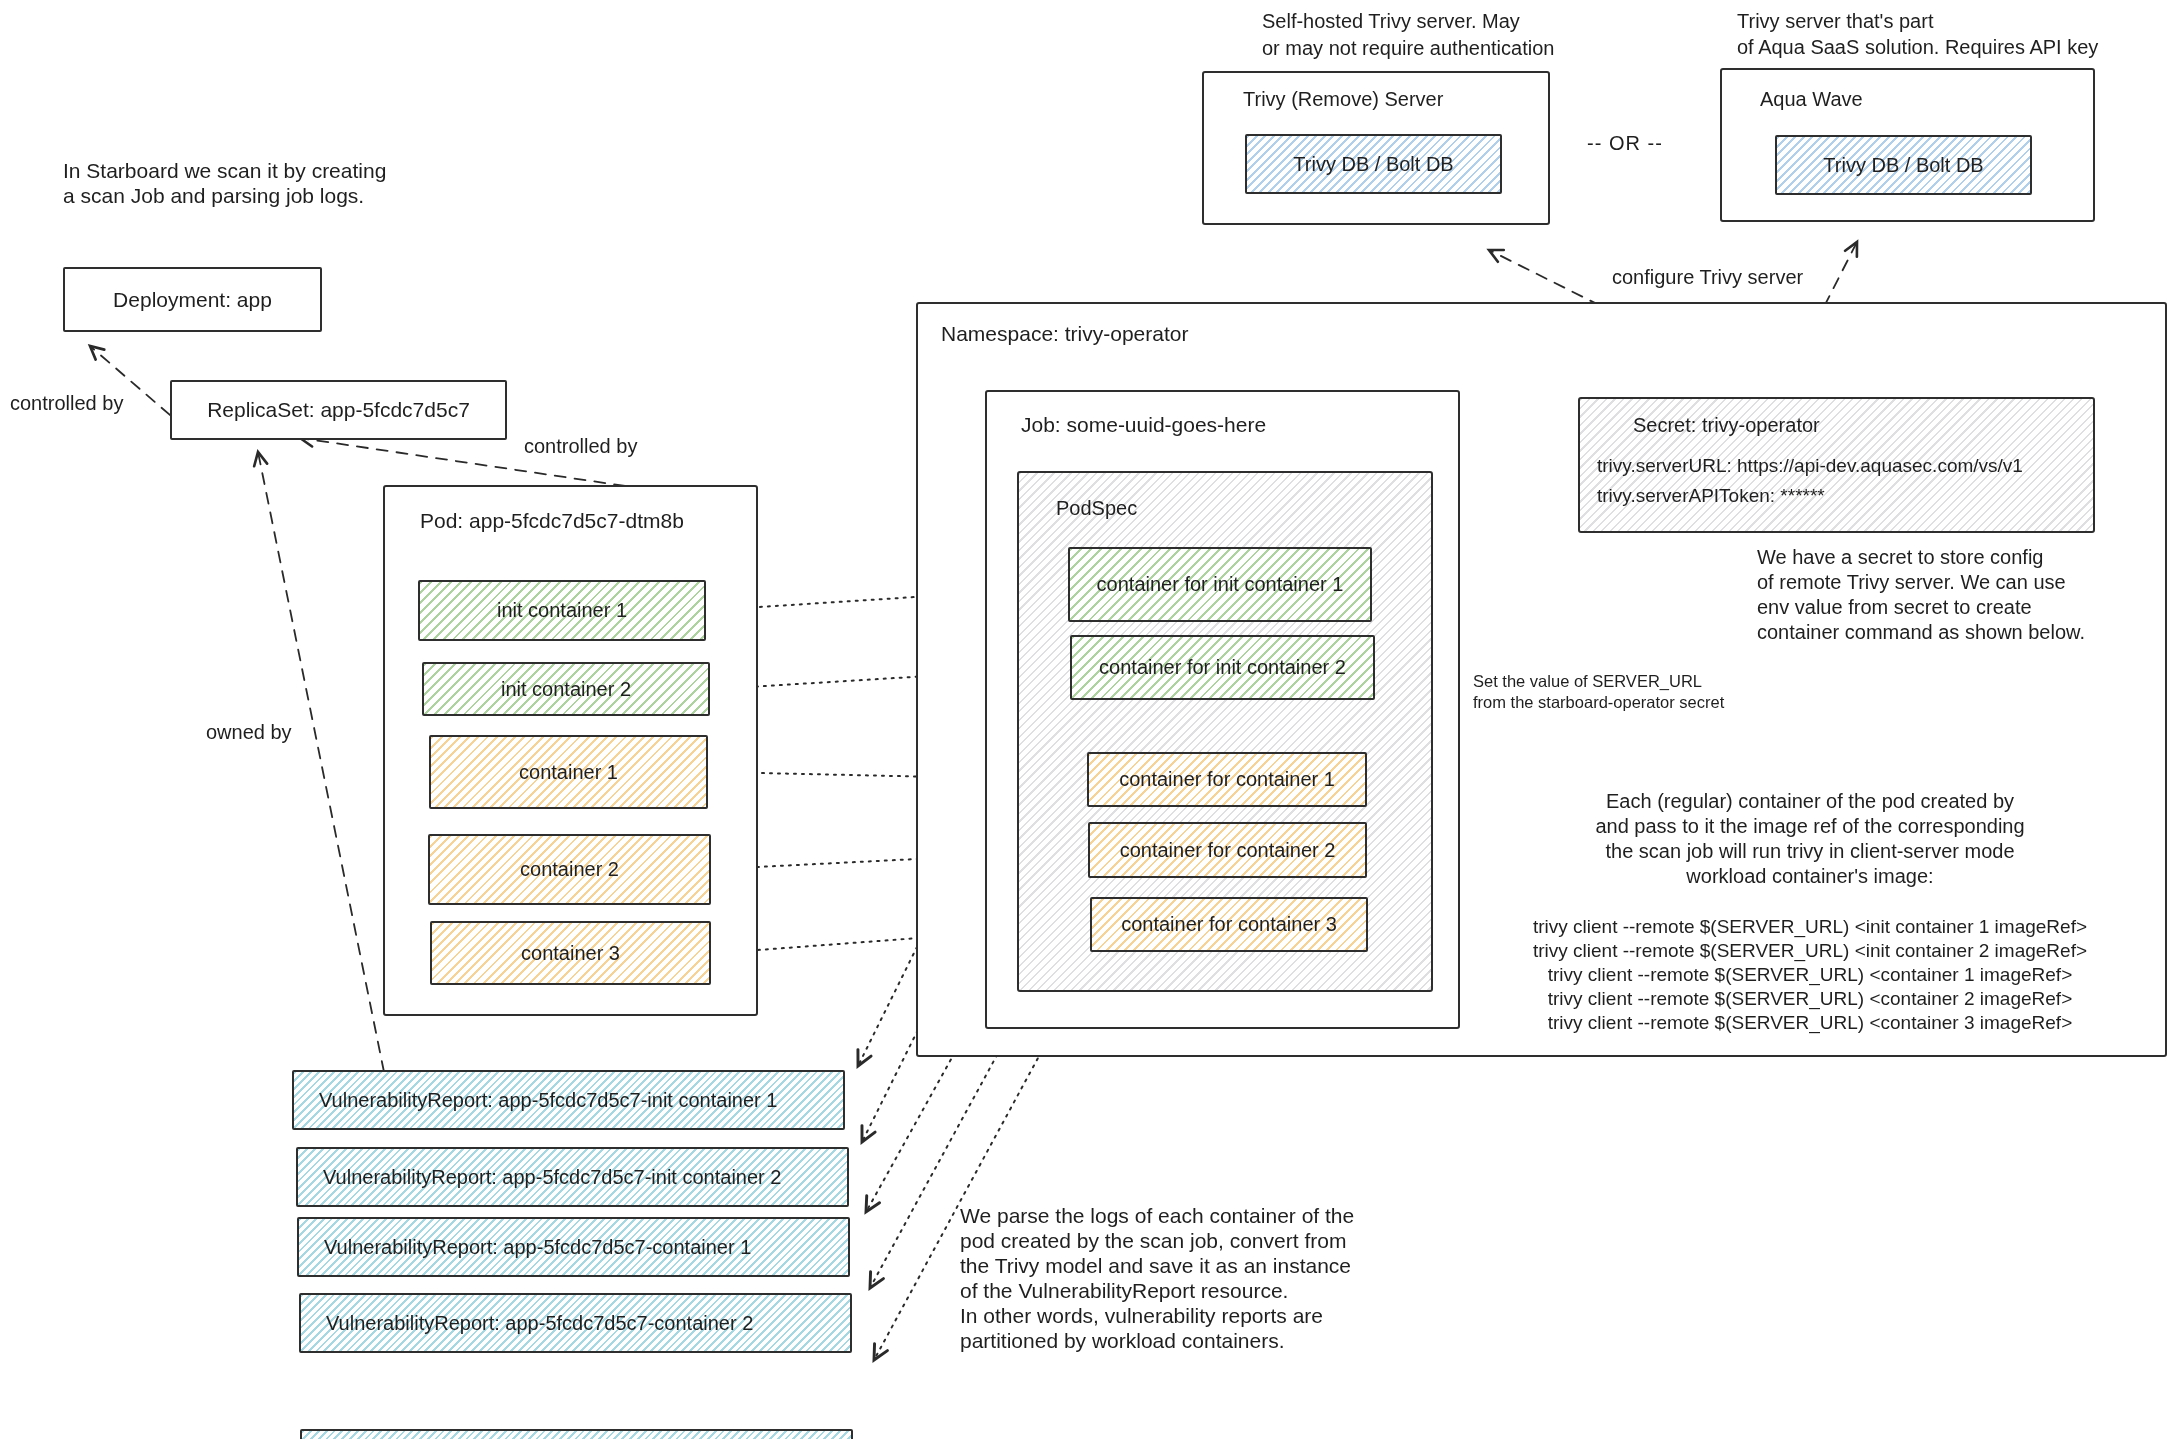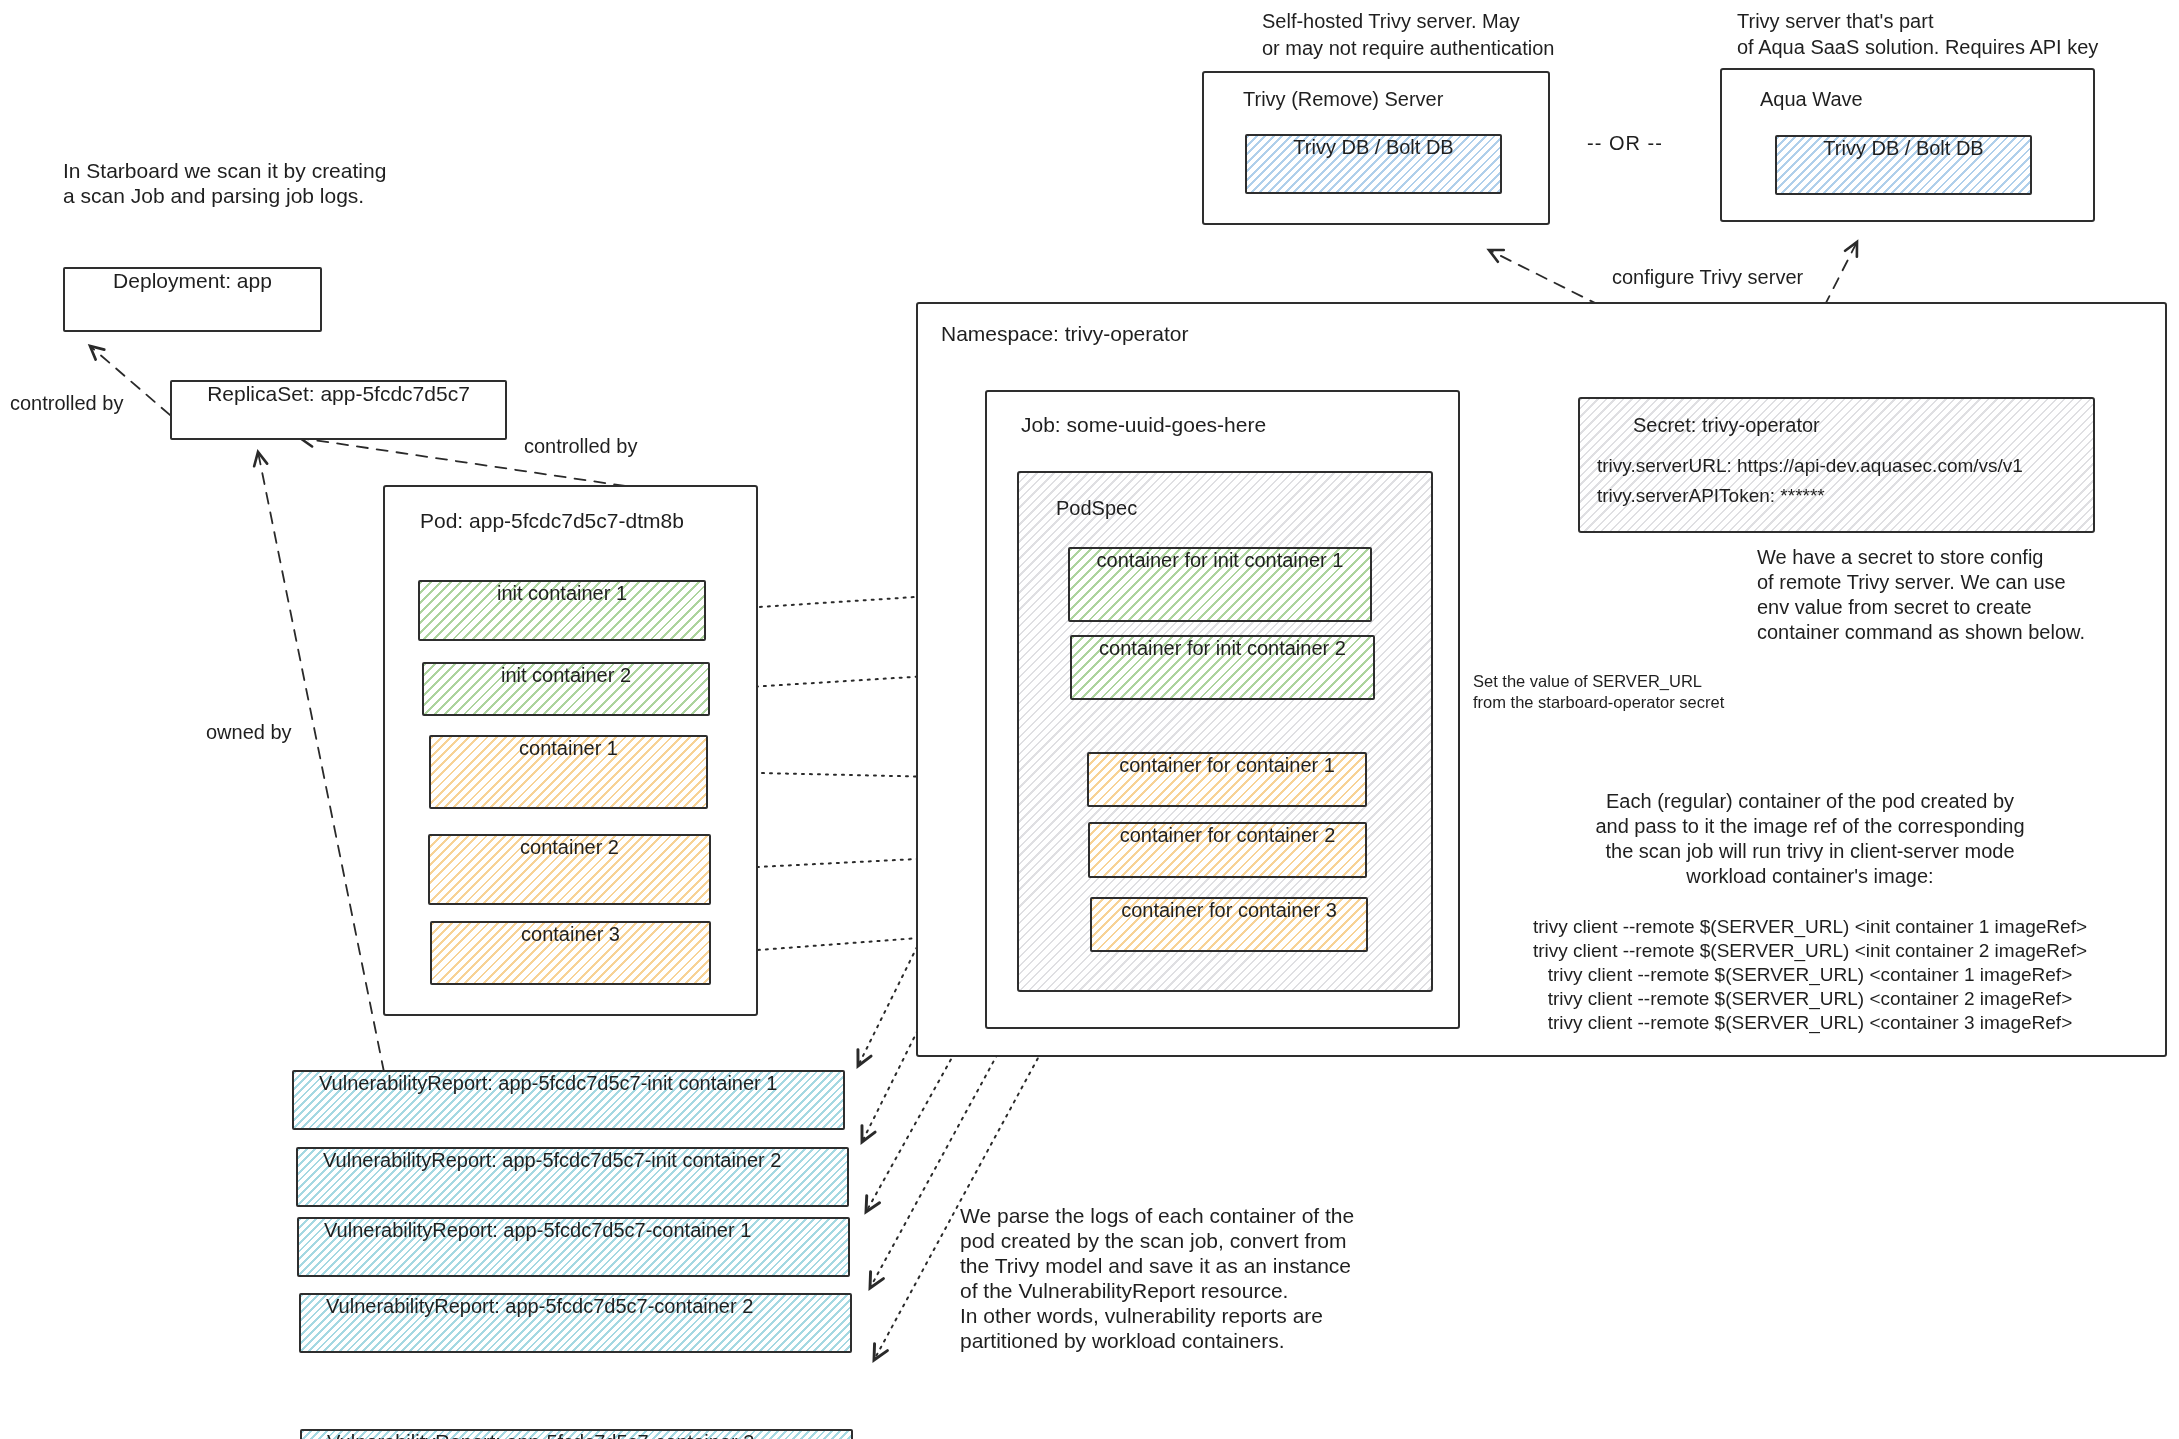--- a/index.html
+++ b/index.html
@@ -5,21 +5,21 @@
   html,body{margin:0;padding:0;background:#ffffff;}
   #canvas{
     position:relative;width:2179px;height:1439px;background:#ffffff;
     font-family:"Liberation Sans","DejaVu Sans",sans-serif;color:#1f1f1f;overflow:hidden;
   }
   .note{position:absolute;font-size:21px;line-height:25px;white-space:nowrap;}
   .small{font-size:16.5px;line-height:21px;}
   .box{position:absolute;border:2px solid #2e2e2e;border-radius:3px;background:#fff;box-sizing:border-box;}
   .cbox{
     position:absolute;border:2px solid #2e2e2e;border-radius:2px;background-color:#fff;
-    display:flex;justify-content:center;
+    display:flex;align-items:center;justify-content:center;
     font-size:20px;box-sizing:border-box;text-align:center;white-space:nowrap;
   }
   .left-text{justify-content:flex-start;padding-left:25px;text-align:left;}
   .box-title{position:absolute;font-size:21px;white-space:nowrap;}
   .hatch-green {background-image:repeating-linear-gradient(135deg, rgba(105,176,78,.55) 0 2px, transparent 2px 7px);}
   .hatch-orange{background-image:repeating-linear-gradient(135deg, rgba(240,166,45,.50) 0 2px, transparent 2px 6.5px);}
   .hatch-blue  {background-image:repeating-linear-gradient(135deg, rgba(96,160,215,.50) 0 2px, transparent 2px 6px);}
   .hatch-teal  {background-image:repeating-linear-gradient(135deg, rgba(90,184,202,.55) 0 2px, transparent 2px 5.5px);}
   .hatch-gray  {background-image:repeating-linear-gradient(135deg, rgba(150,150,160,.30) 0 1.6px, transparent 1.6px 6px);}
   #arrows{position:absolute;left:0;top:0;pointer-events:none;}

